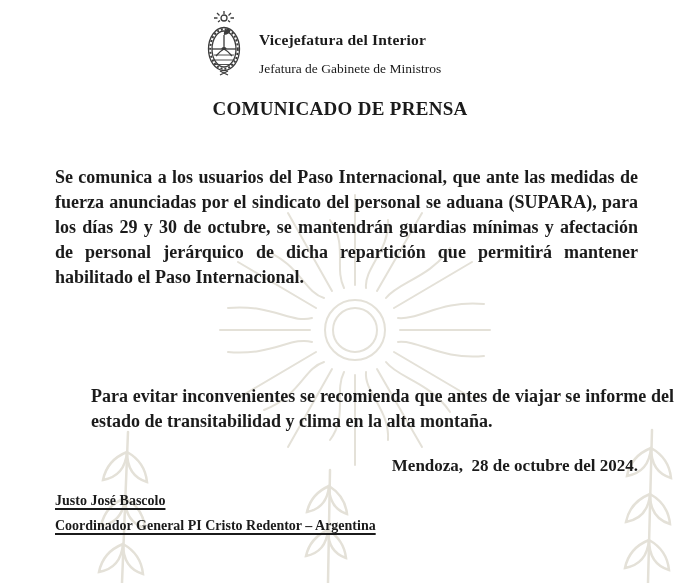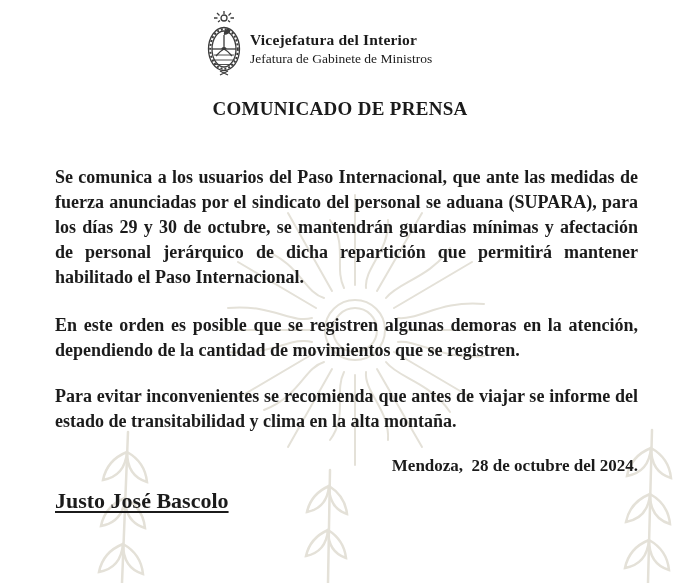--- a/index.html
+++ b/index.html
@@ -17,25 +17,26 @@
     left: 0; top: 0;
     width: 680px; height: 583px;
     pointer-events: none;
   }
 
   .header {
     position: absolute;
     top: 11px; left: 198px;
     display: flex;
     align-items: flex-start;
+    gap: 9px;
   }
   .coa { display: block; }
   .header-text { padding-top: 20px; line-height: 1.15; }
   .org-name { font-weight: bold; font-size: 15.5px; letter-spacing: 0.2px; }
-  .org-subtitle { font-size: 13.5px; margin-top: 2px; }
+  .org-subtitle { font-size: 13.5px; margin-top: 12px; }
 
   .title-block {
     position: absolute;
     top: 96px; left: 0; right: 0;
     text-align: center;
     font-weight: bold;
     font-size: 19px;
     line-height: 25px;
     letter-spacing: 0.3px;
   }
@@ -44,38 +45,38 @@
   .para {
     position: absolute;
     left: 55px; width: 583px;
     font-weight: bold;
     font-size: 18px;
     line-height: 25px;
     text-align: justify;
   }
   .p1 { top: 165px; }
   .p2 { top: 313px; }
-  .p3 { top: 384px; }
+  .p3 { top: 384px; margin-left: 36px; }
 
   .dateline {
     position: absolute;
     top: 443px; left: 55px; width: 583px;
     font-weight: bold;
     font-size: 17px;
     line-height: 25px;
     text-align: right;
     white-space: pre-wrap;
     margin-top: 10px;
   }
 
   .signature {
     position: absolute;
     top: 488px; left: 55px; width: 590px;
     font-weight: bold;
-    font-size: 22px;
+    font-size: 14px;
     line-height: 25px;
   }
   .sig-line {
     text-decoration: underline;
     text-decoration-thickness: 1.5px;
     text-underline-offset: 3px;
   }
 </style>
 </head>
 <body>
@@ -171,22 +172,22 @@
       <div class="org-name">Vicejefatura del Interior</div>
       <div class="org-subtitle">Jefatura de Gabinete de Ministros</div>
     </div>
   </div>
 
   <div class="title-block">
     <div class="title-line">COMUNICADO DE PRENSA</div>
   </div>
 
   <div class="para p1">Se comunica a los usuarios del Paso Internacional, que ante las medidas de fuerza anunciadas por el sindicato del personal se aduana (SUPARA), para los días 29 y 30 de octubre, se mantendrán guardias mínimas y afectación de personal jerárquico de dicha repartición que permitirá mantener habilitado el Paso Internacional.</div>
-  <div class="para p2">En este orden es posible que se registren algunas demoras en la atención, dependiendo de la cantidad de movimientos que se registren.</div>
   <div class="para p3">Para evitar inconvenientes se recomienda que antes de viajar se informe del estado de transitabilidad y clima en la alta  montaña.</div>
 
   <div class="dateline">Mendoza,  28 de octubre del 2024.</div>
 
   <div class="signature">
     <div class="sig-line">Justo José Bascolo</div>
+    <div class="sig-line">Coordinador General PI Cristo Redentor – Argentina</div>
   </div>
 
 </div>
 
 </body></html>

